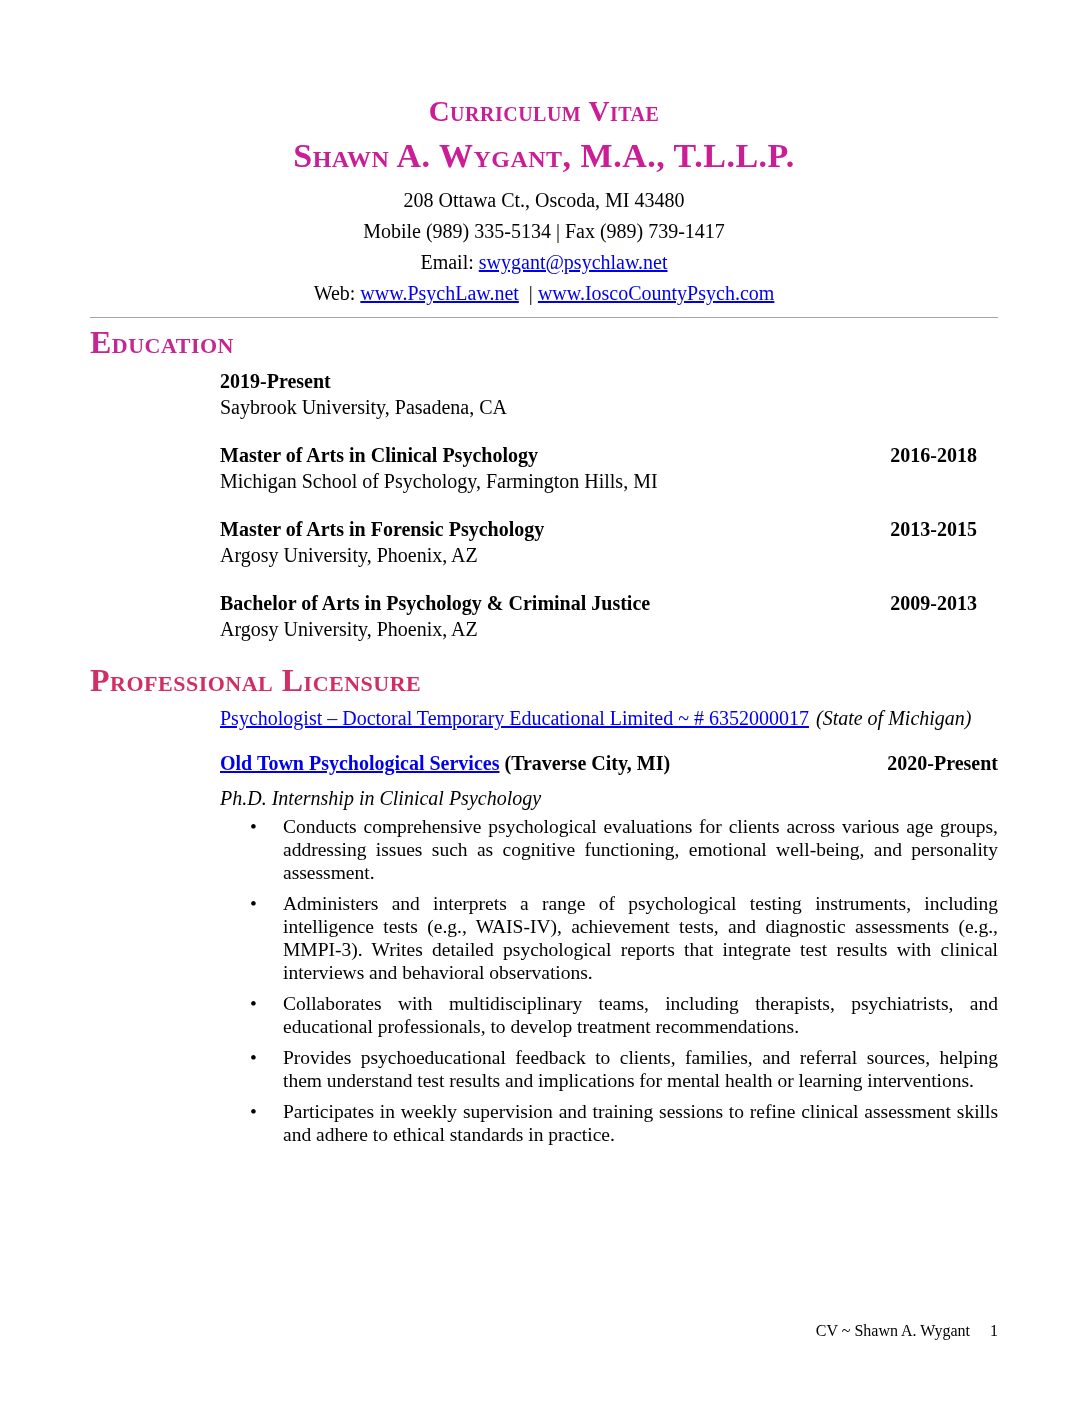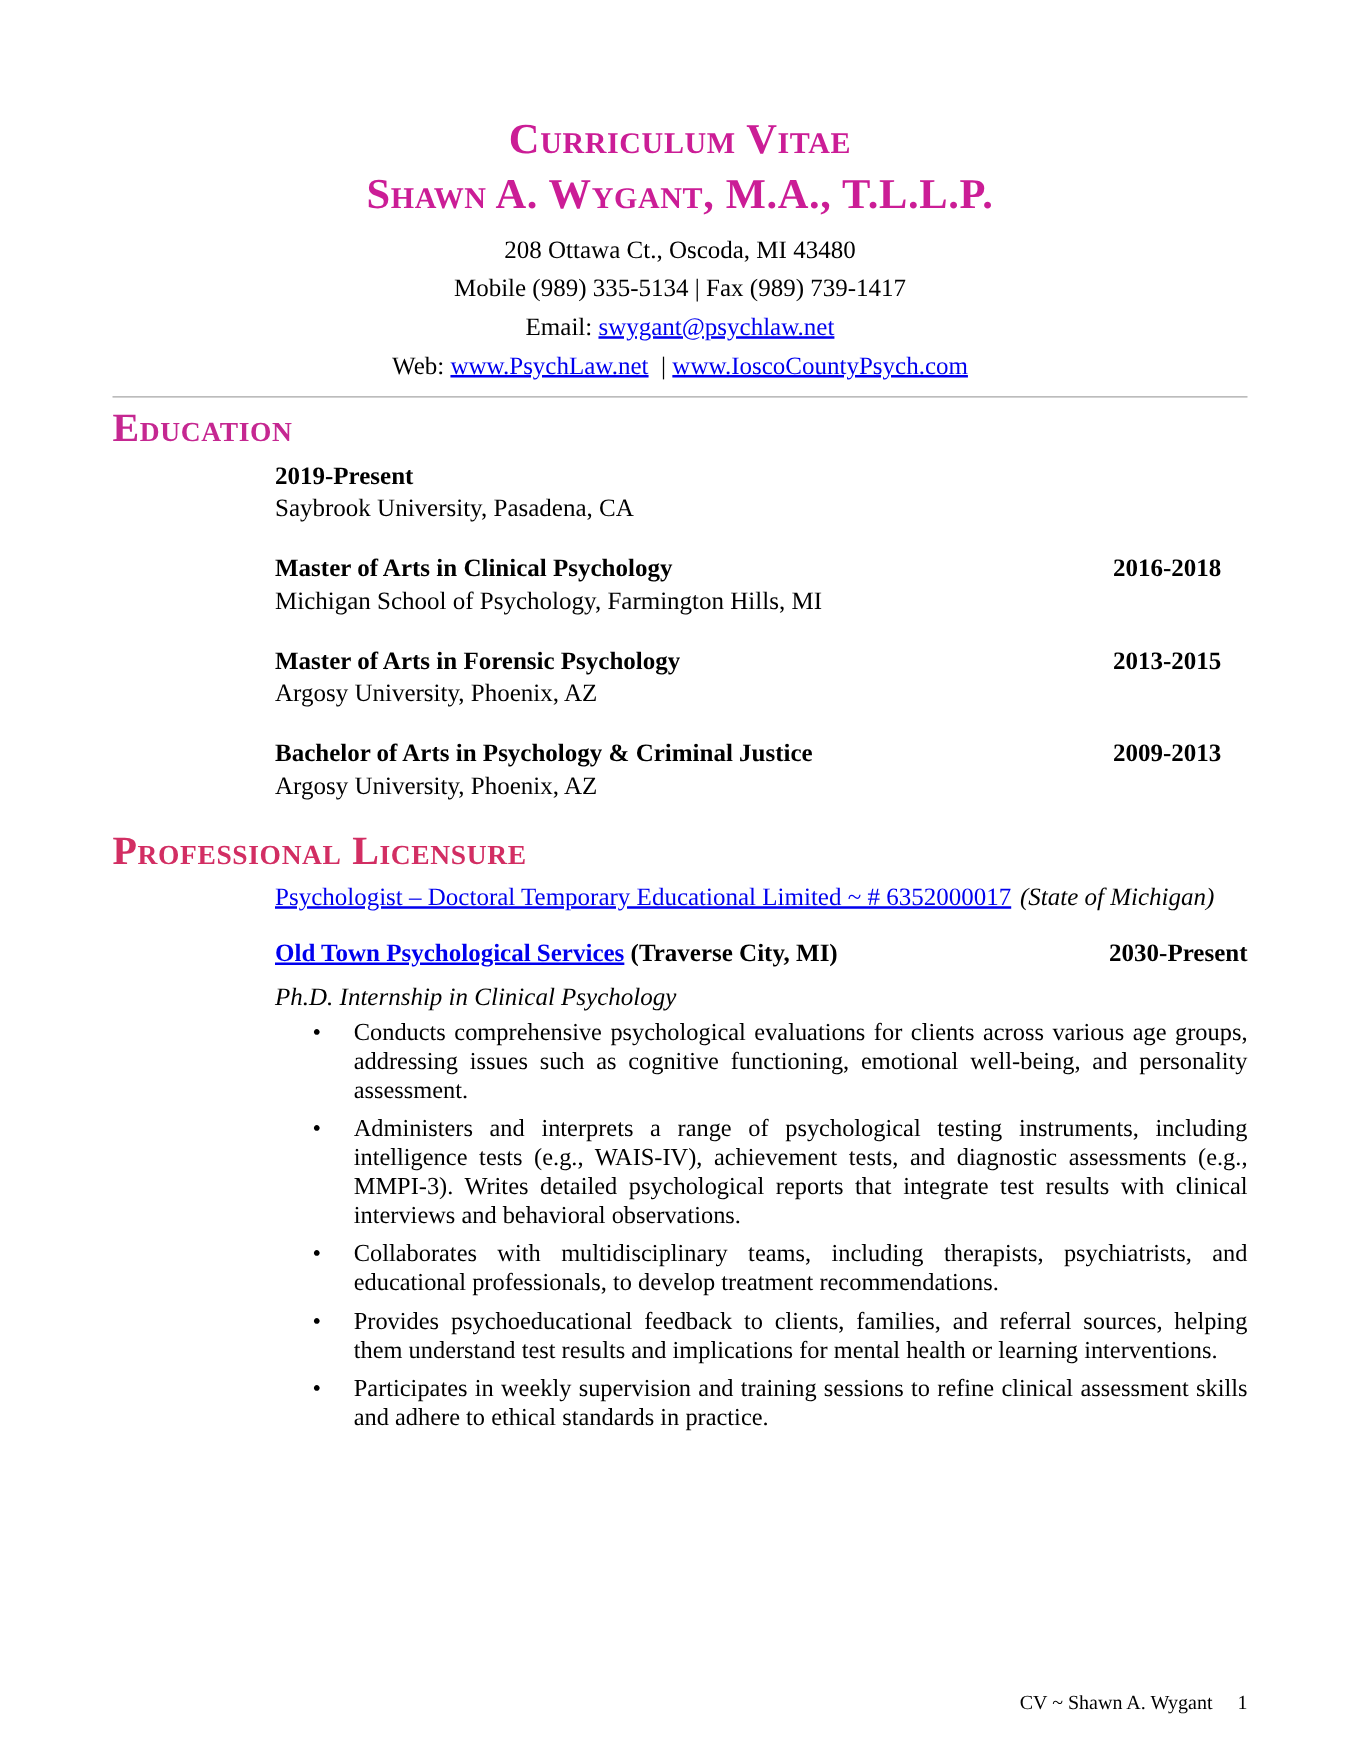--- a/index.html
+++ b/index.html
@@ -11,21 +11,21 @@
     margin: 0 auto;
     background: #ffffff;
     font-family: "Liberation Serif", "DejaVu Serif", serif;
     color: #000000;
     padding: 0 90px;
     overflow: hidden;
   }
   
   .cv-header { text-align: center; padding-top: 94px; }
   .title {
-    font-size: 34px;
+    font-size: 29px;
     font-weight: bold;
     font-variant: small-caps;
     letter-spacing: 0.5px;
     color: #CB1D96;
     line-height: 35px;
   }
   .name {
     font-size: 34px;
     font-weight: bold;
     font-variant: small-caps;
@@ -86,21 +86,21 @@
   .bullets { margin-top: 5px; }
   .bullet { display: flex; margin-bottom: 8px; font-size: 19.5px; line-height: 23px; }
   .bullet .marker {
     flex: 0 0 63px;
     padding-left: 30px;
   }
   .bullet .bullet-text { flex: 1; text-align: justify; }
   
   .footer {
     position: absolute;
-    top: 1354px;
+    top: 1322px;
     right: 90px;
     font-size: 16px;
     color: #000000;
   }
   .footer .pageno { margin-left: 20px; }
 </style>
 </head>
 <body>
 
 <div class="page">
@@ -159,21 +159,21 @@
       <a class="link" href="#">Psychologist – Doctoral Temporary Educational Limited ~ # 6352000017</a><span class="note">(State of Michigan)</span>
     </p>
   </section>
 
   <section>
     <div class="indent">
       <div class="job-row">
         <span>
           <a class="link" href="#">Old Town Psychological Services</a><span class="job-loc">(Traverse City, MI)</span>
         </span>
-        <span>2030-Present</span>
+        <span>2020-Present</span>
       </div>
       <p class="role">Ph.D. Internship in Clinical Psychology</p>
       <div class="bullets">
         <div class="bullet">
           <span class="marker">•</span>
           <span class="bullet-text">Conducts comprehensive psychological evaluations for clients across various age groups, addressing issues such as cognitive functioning, emotional well-being, and personality assessment.</span>
         </div>
         <div class="bullet">
           <span class="marker">•</span>
           <span class="bullet-text">Administers and interprets a range of psychological testing instruments, including intelligence tests (e.g., WAIS-IV), achievement tests, and diagnostic assessments (e.g., MMPI-3). Writes detailed psychological reports that integrate test results with clinical interviews and behavioral observations.</span>

